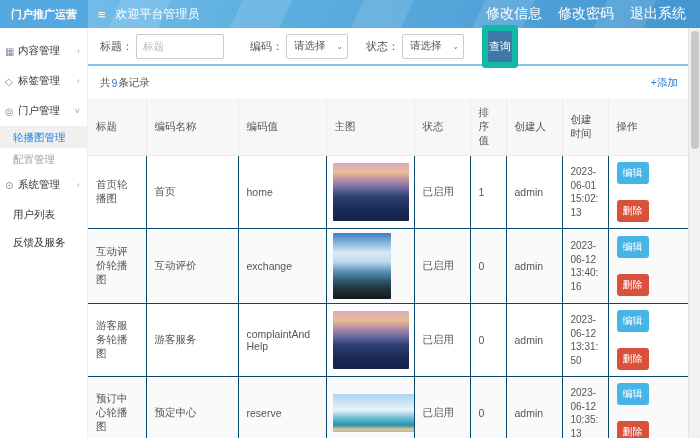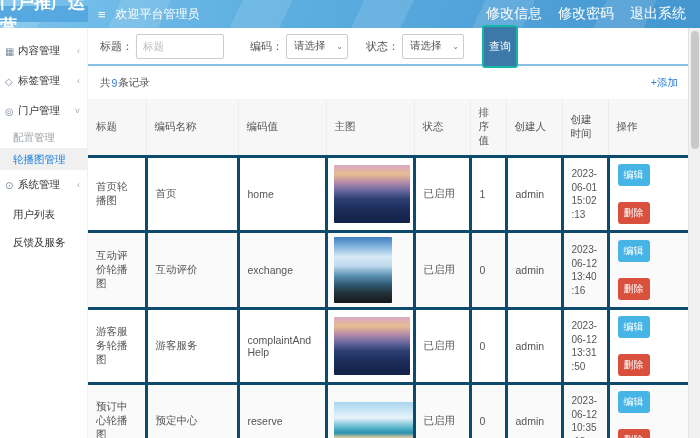--- a/index.html
+++ b/index.html
@@ -5,21 +5,21 @@
   * { margin:0; padding:0; box-sizing:border-box; }
   html,body { width:700px; height:438px; overflow:hidden; }
   body { font-family:"Liberation Sans","DejaVu Sans",sans-serif; background:#fff; color:#333; }
   .app { position:relative; width:700px; height:438px; overflow:hidden; }
 
   
   .topbar { position:absolute; top:0; left:0; width:700px; height:28px; display:flex; align-items:center;
     background:linear-gradient(100deg,#7cc3ec 0%,#5fb0e2 35%,#4496d0 100%); }
   .topbar::after { content:""; position:absolute; inset:0; pointer-events:none;
     background:repeating-linear-gradient(115deg, rgba(255,255,255,0.12) 0 45px, rgba(255,255,255,0) 45px 110px); }
-  .brand { width:88px; height:16px; background:#56a9e0; color:#fff; font-size:17px; font-weight:bold;
+  .brand { width:88px; height:28px; background:#56a9e0; color:#fff; font-size:11px; font-weight:bold;
     display:flex; align-items:center; justify-content:center; position:relative; z-index:2; }
   .hamburger { color:#fff; font-size:13px; margin:0 10px 0 10px; cursor:pointer; z-index:2; }
   .welcome { color:#fff; font-size:12px; z-index:2; }
   .top-links { margin-left:auto; display:flex; gap:16px; margin-right:14px; z-index:2; }
   .top-links a { color:#fff; font-size:14px; text-decoration:none; cursor:pointer; }
 
   
   .shell { position:absolute; top:28px; left:0; width:700px; height:410px; display:flex; }
   .sidebar { width:88px; background:#fff; border-right:1px solid #f0f0f0; padding-top:8px; flex:none; }
   .main { flex:1; background:#fff; min-width:0; }
@@ -38,34 +38,34 @@
 
   
   .searchbar { display:flex; align-items:center; height:38px; padding:0 8px 0 12px; border-bottom:2px solid #86c2e6; }
   .f-label { font-size:11px; color:#555; margin-right:3px; white-space:nowrap; }
   .f-input { width:88px; height:25px; border:1px solid #ccc; border-radius:2px; font-size:10.5px; padding:0 6px; color:#333; margin-right:26px; font-family:inherit; }
   .f-input::placeholder { color:#bbb; }
   .f-select { width:62px; height:25px; border:1px solid #ccc; border-radius:2px; background:#fff; display:flex; align-items:center;
     font-size:10.5px; color:#555; padding:0 4px 0 7px; margin-right:18px; cursor:pointer; }
   .f-select .sel-val { flex:1; }
   .f-select .caret { font-size:8px; color:#777; }
-  .btn-query { width:36px; height:43px; background:#3c79a8; border:2px solid #14b8a6; border-radius:3px; color:#fff; font-size:11px; cursor:pointer; font-family:inherit; }
+  .btn-query { width:36px; height:43px; background:#3c79a8; border:6px solid #14b8a6; border-radius:3px; color:#fff; font-size:11px; cursor:pointer; font-family:inherit; }
 
   
   .recbar { display:flex; align-items:center; height:33px; padding:0 10px 0 12px; font-size:10.5px; color:#555; }
   .recbar .num { color:#2d7dd2; padding:0 1px; }
   .add-link { margin-left:auto; color:#2d7dd2; font-size:10.5px; text-decoration:none; cursor:pointer; }
 
   
   table { width:100%; border-collapse:collapse; table-layout:fixed; }
   thead th { background:#f7f7f7; font-weight:normal; font-size:10.5px; color:#555; text-align:left;
     padding:7px 8px; border:1px solid #ececec; border-top:none; }
   thead th:first-child, tbody td:first-child { border-left:none; }
   thead th:last-child, tbody td:last-child { border-right:none; }
-  tbody td { font-size:10.5px; color:#555; padding:6px 8px; border:3px solid #0c4a6e; vertical-align:middle;
+  tbody td { font-size:10.5px; color:#555; padding:6px 8px; border:1px solid #0c4a6e; vertical-align:middle;
     word-wrap:break-word; overflow:hidden; }
   tbody tr:nth-child(even) td { background:#fafafa; }
   .cell-date { font-size:10px; line-height:1.35; }
   .thumb { border-radius:1px; }
   .img-sunset-sea { width:76px; height:58px;
     background:linear-gradient(180deg,#d9aac2 0%,#e9bc91 16%,#b58ba9 30%,#6a6aa0 44%,#2e4074 58%,#1b2c58 78%,#122248 100%); }
   .img-sky-rocks { width:58px; height:66px;
     background:linear-gradient(180deg,#3f7dc0 0%,#7fb2dd 14%,#d9eaf5 30%,#bcd8ec 44%,#5e93b4 58%,#2f5a74 72%,#23343c 84%,#14181c 100%); }
   .img-beach-panorama { width:88px; height:38px;
     background:linear-gradient(180deg,#a9d5ef 0%,#e7f3fa 42%,#8ccade 58%,#47aac2 72%,#2f8fae 82%,#d8c9a0 93%,#c4b489 100%); }
@@ -103,22 +103,22 @@
         <span class="mi">◇</span>
         <span class="lbl">标签管理</span>
         <span class="chev">‹</span>
       </div>
       <div class="nav-item">
         <span class="mi">◎</span>
         <span class="lbl">门户管理</span>
         <span class="chev">˅</span>
       </div>
       <div class="nav-sub">
+        <span class="nav-subitem active">轮播图管理</span>
         <span class="nav-subitem">配置管理</span>
-        <span class="nav-subitem active">轮播图管理</span>
       </div>
       <div class="nav-item">
         <span class="mi">⊙</span>
         <span class="lbl">系统管理</span>
         <span class="chev">‹</span>
       </div>
       <span class="nav-plain">用户列表</span>
       <span class="nav-plain">反馈及服务</span>
     </div>
 

